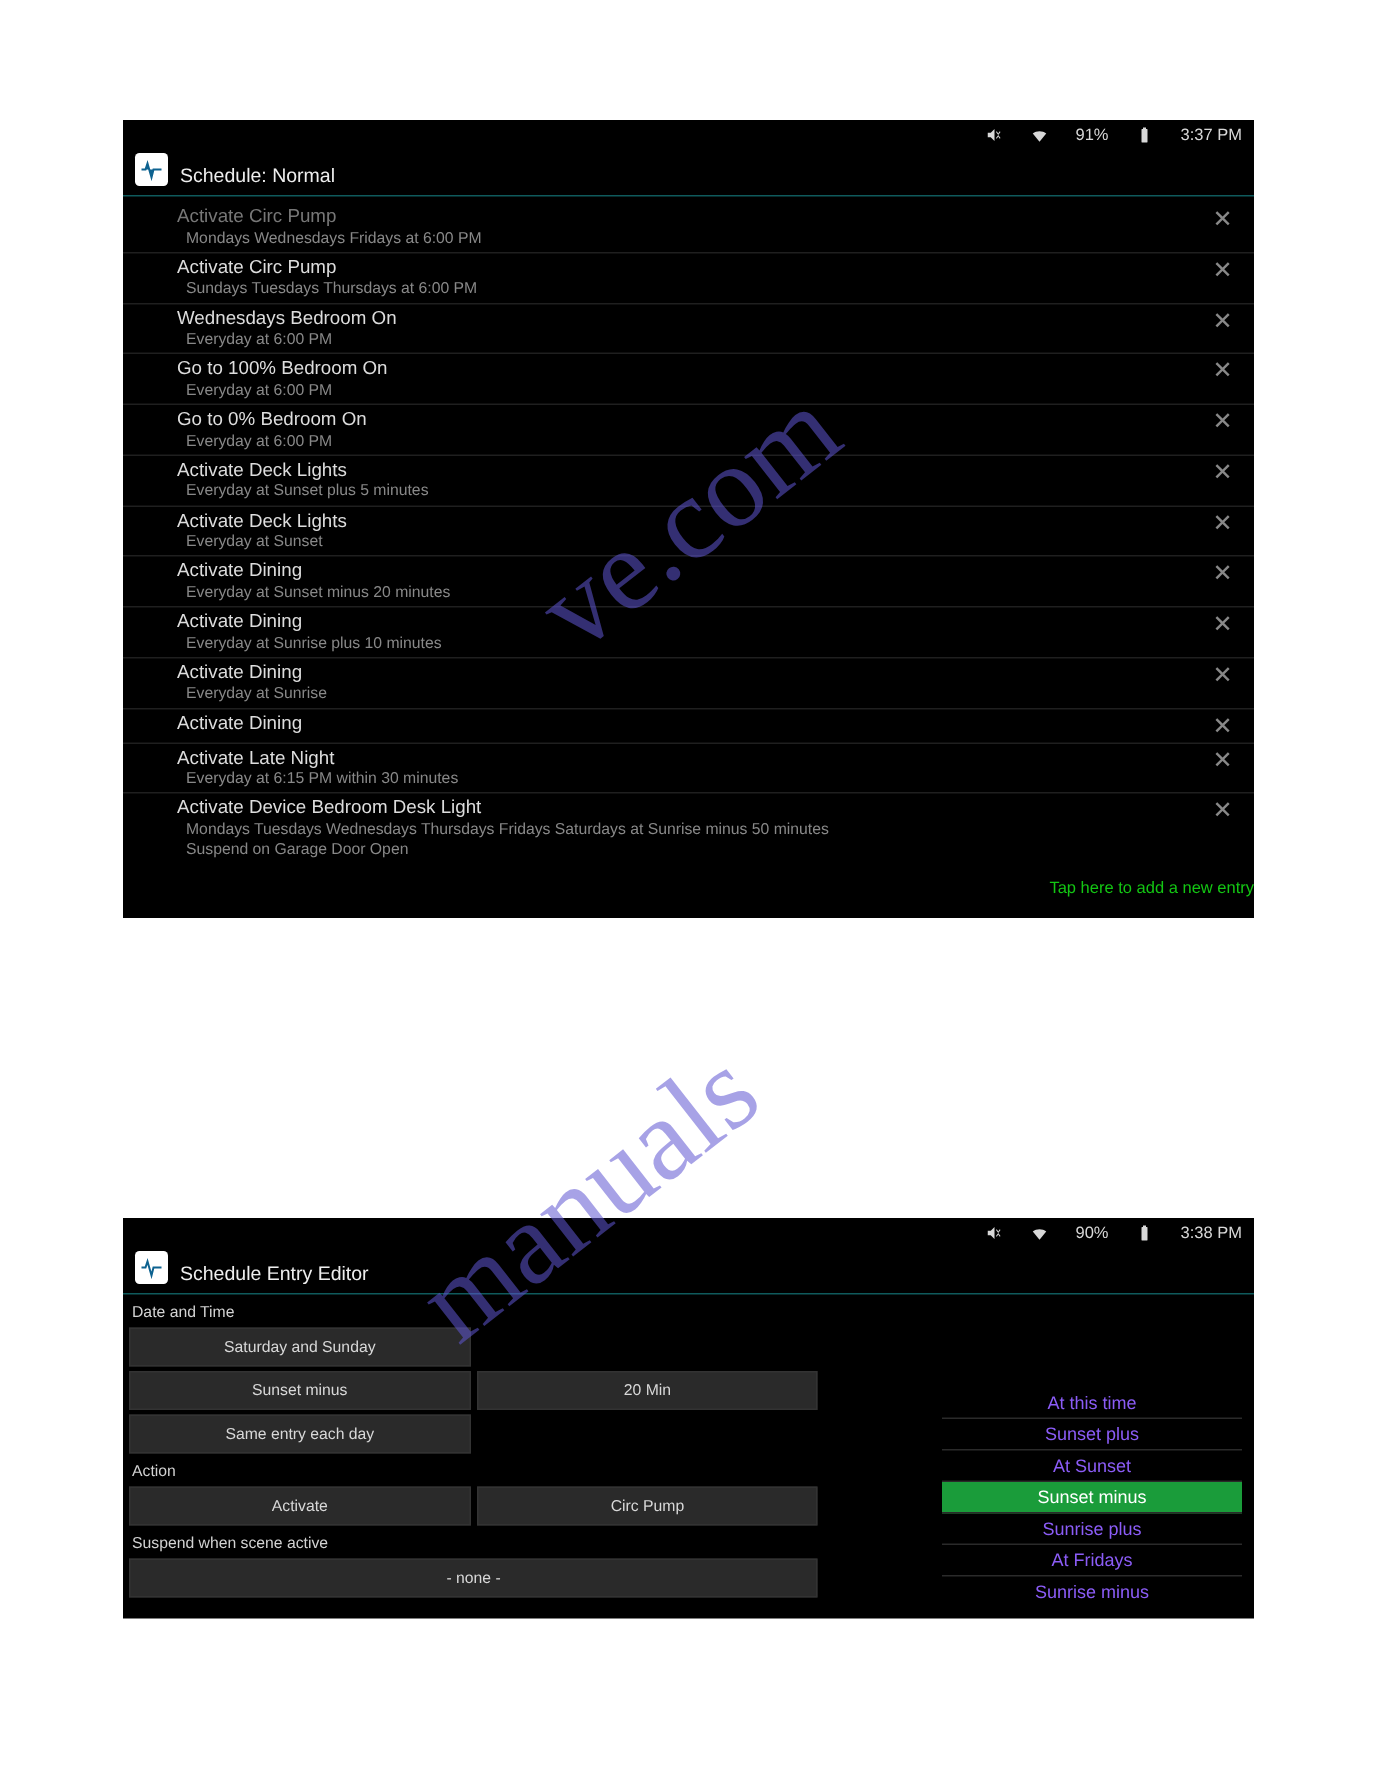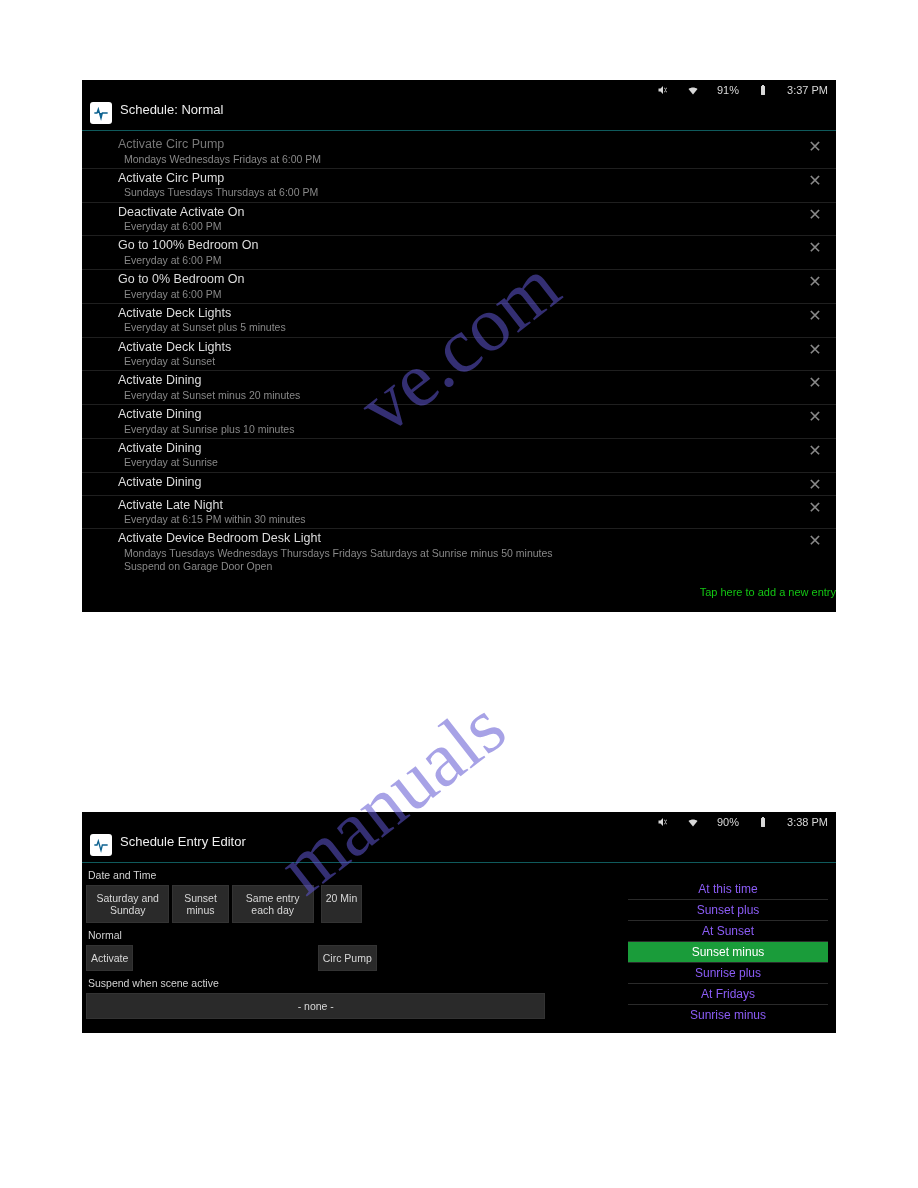--- a/index.html
+++ b/index.html
@@ -2,40 +2,40 @@
 <html><head>
 <meta charset="utf-8">
 <style>
   * { margin: 0; padding: 0; box-sizing: border-box; }
   body { background: #fff; font-family: sans-serif; width: 918px; }
   .page { padding: 80px 82px 100px 82px; }
   .screenshot { background: #000; color: #e5e5e5; font-size: 12px; position: relative; margin-bottom: 200px; }
   .screenshot.second { margin-bottom: 40px; }
   .statusbar { height: 18px; display: flex; justify-content: flex-end; align-items: center; gap: 18px; padding: 2px 8px 0 8px; color: #d8d8d8; font-size: 11px; }
   .statusbar svg { width: 12px; height: 12px; fill: #d8d8d8; }
-  .header { display: flex; align-items: flex-start; gap: 8px; padding: 4px 8px 6px 8px; border-bottom: 1px solid #0f5a5c; }
+  .header { display: flex; align-items: flex-end; gap: 8px; padding: 4px 8px 6px 8px; border-bottom: 1px solid #0f5a5c; }
   .app-icon { width: 22px; height: 22px; background: #fff; border-radius: 3px; display: flex; align-items: center; justify-content: center; }
   .app-icon svg { width: 16px; height: 16px; }
   .header-title { font-size: 13px; color: #eee; }
   .list { padding: 4px 0 2px 0; }
   .list-row { display: flex; align-items: flex-start; border-bottom: 1px solid #1f1f1f; padding: 2px 10px 2px 36px; }
   .list-row:last-child { border-bottom: none; }
   .list-body { flex: 1; }
   .row-title { color: #ddd; font-size: 12.5px; line-height: 1.25; }
   .row-sub { color: #888; font-size: 10.5px; line-height: 1.25; padding-left: 6px; }
   .row-sub2 { color: #888; font-size: 10.5px; padding-left: 6px; }
   .delete-x { width: 22px; color: #888; font-size: 16px; text-align: center; cursor: pointer; user-select: none; line-height: 1; padding-top: 2px; }
   .add-entry { text-align: right; padding: 10px 0 14px 0; color: #13c613; font-size: 11px; cursor: pointer; }
   .watermark { position: absolute; top: 50%; left: 50%; transform: translate(-50%, -50%) rotate(-38deg); font-size: 78px; color: rgba(95, 85, 210, 0.55); font-family: Georgia, serif; pointer-events: none; white-space: nowrap; z-index: 5; }
   .wm2 { position: absolute; top: -60px; left: 180px; transform: rotate(-38deg); font-size: 78px; color: rgba(95, 85, 210, 0.55); font-family: Georgia, serif; pointer-events: none; white-space: nowrap; z-index: 5; }
   .wm-wrap { position: relative; }
   
   .sec-label { color: #d2d2d2; font-size: 10.5px; padding: 6px 6px 4px 6px; }
   .btn-row { display: flex; gap: 4px; padding: 0 4px; }
-  .col { flex: 1; display: flex; flex-direction: row; gap: 3px; }
+  .col { flex: 1; display: flex; flex-direction: column; gap: 3px; }
   .btn { background: #2a2a2a; color: #d8d8d8; font-size: 10.5px; text-align: center; padding: 6px 4px; cursor: pointer; border: 1px solid #333; min-height: 24px; }
   .btn.full { width: 100%; }
   .left-pane { width: 62%; padding-bottom: 14px; }
   .right-pane { position: absolute; right: 8px; bottom: 8px; width: 200px; }
   .opt { text-align: center; font-size: 12px; color: #8b5cf6; padding: 3px 0; border-bottom: 1px solid #2a2a2a; cursor: pointer; }
   .opt:last-child { border-bottom: none; }
   .opt.selected { background: #1a9c3a; color: #fff; }
 </style>
 </head>
 <body>
@@ -75,21 +75,21 @@
         </div>
         <div class="list-row">
           <div class="list-body">
             <div class="row-title">Activate Circ Pump</div>
             <div class="row-sub">Sundays Tuesdays Thursdays at 6:00 PM</div>
           </div>
           <div class="delete-x">✕</div>
         </div>
         <div class="list-row">
           <div class="list-body">
-            <div class="row-title">Deactivate Activate On</div>
+            <div class="row-title">Wednesdays Bedroom On</div>
             <div class="row-sub">Everyday at 6:00 PM</div>
           </div>
           <div class="delete-x">✕</div>
         </div>
         <div class="list-row">
           <div class="list-body">
             <div class="row-title">Go to 100% Bedroom On</div>
             <div class="row-sub">Everyday at 6:00 PM</div>
           </div>
           <div class="delete-x">✕</div>
@@ -192,21 +192,21 @@
           <div class="col">
             <div class="btn">Saturday and Sunday</div>
             <div class="btn">Sunset minus</div>
             <div class="btn">Same entry each day</div>
           </div>
           <div class="col">
             <div style="height:26px"></div>
             <div class="btn">20 Min</div>
           </div>
         </div>
-        <div class="sec-label">Normal</div>
+        <div class="sec-label">Action</div>
         <div class="btn-row">
           <div class="col">
               <div class="btn">Activate</div>
             </div>
           <div class="col">
               <div class="btn">Circ Pump</div>
             </div>
         </div>
         <div class="sec-label">Suspend when scene active</div>
         <div style="padding:0 4px;">

